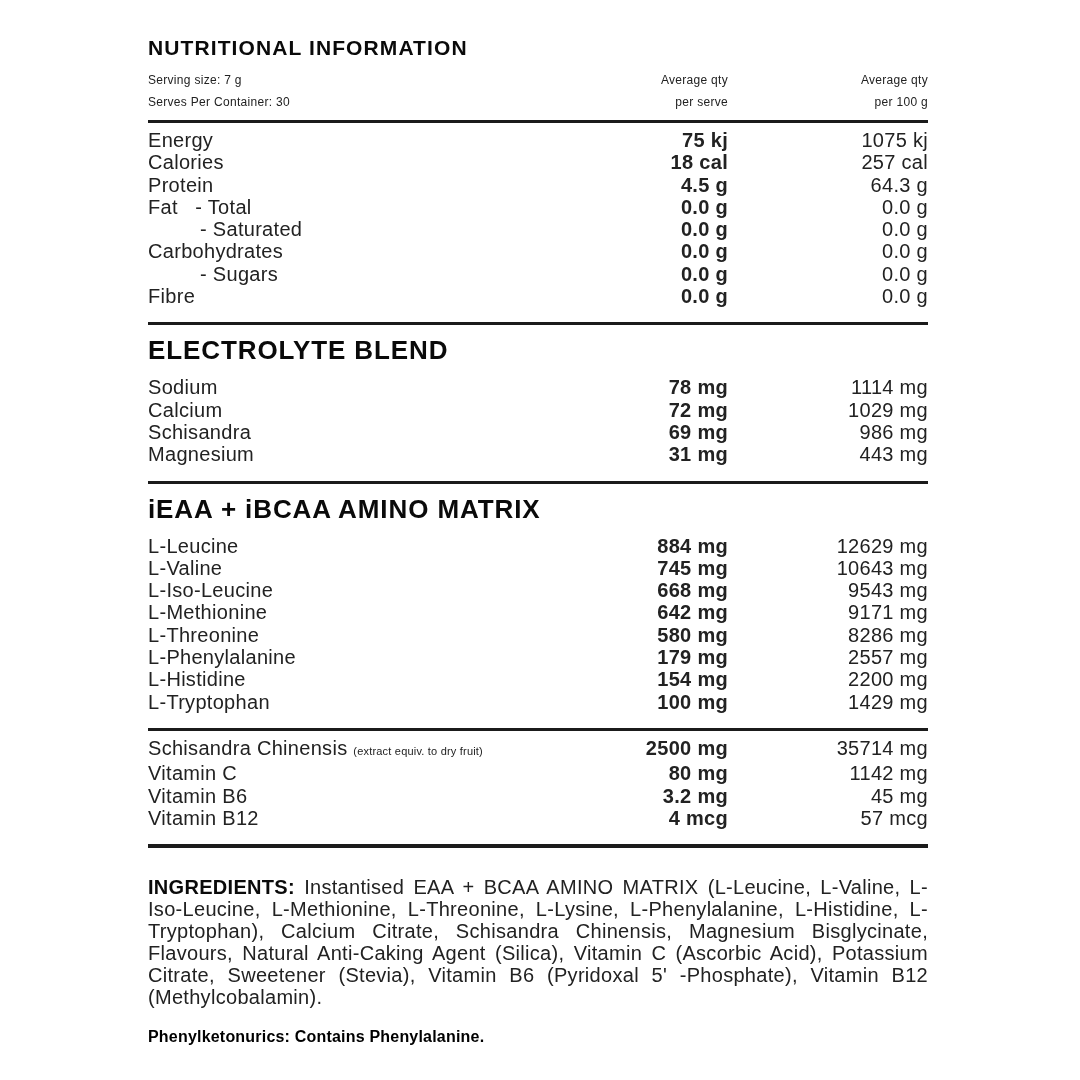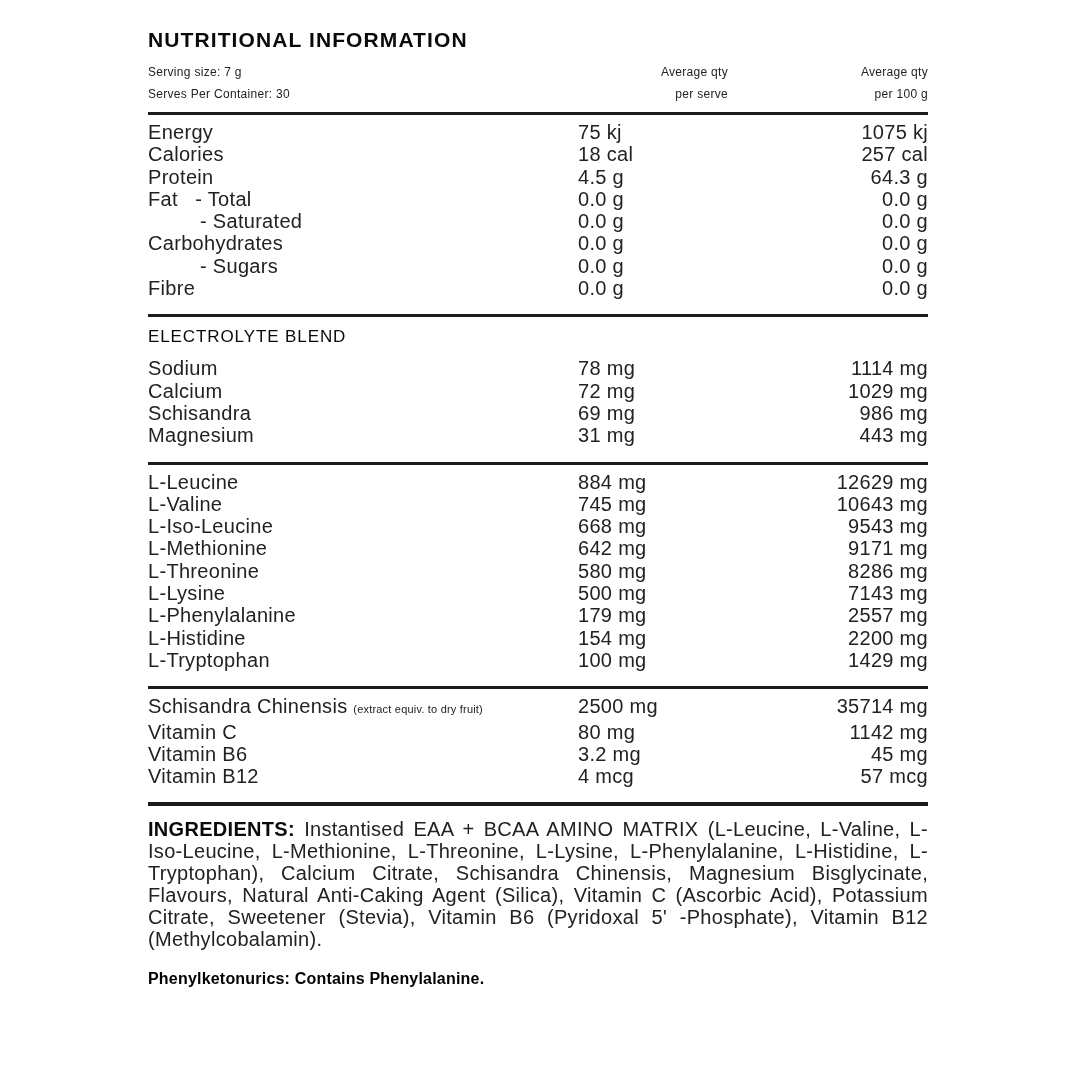--- a/index.html
+++ b/index.html
@@ -7,21 +7,21 @@
     padding: 0;
     width: 1080px;
     height: 1080px;
     background: #ffffff;
     font-family: "Liberation Sans", sans-serif;
     color: #222222;
   }
   .panel {
     position: absolute;
     left: 148px;
-    top: 28px;
+    top: 36px;
     width: 780px;
   }
   .title {
     margin: 0 0 9px 0;
     font-size: 21px;
     font-weight: 700;
     letter-spacing: 1.1px;
     color: #0a0a0a;
   }
   .hdr {
@@ -39,41 +39,41 @@
     border-top: 3px solid #1b1b1b;
     margin: 7px 0 0 0;
     height: 0;
   }
   .rule-thick {
     border-top: 4px solid #1b1b1b;
   }
   .section { padding: 6px 0 8px 0; }
   .section-heading {
     margin: 4px 0 10px 0;
-    font-size: 17px;
-    font-weight: 400;
+    font-size: 26px;
+    font-weight: 700;
     letter-spacing: 0.9px;
     color: #0a0a0a;
   }
   .row {
     display: flex;
     font-size: 20px;
     line-height: 22.3px;
     letter-spacing: 0.3px;
   }
   .row .lbl { flex: 1; white-space: nowrap; }
   .row .lbl.indent { padding-left: 52px; }
-  .row .v1 { width: 150px; text-align: left; white-space: nowrap; }
+  .row .v1 { width: 150px; text-align: right; white-space: nowrap; font-weight: bold; }
   .row .v2 { width: 200px; text-align: right; white-space: nowrap; }
   .note {
     font-size: 11px;
     letter-spacing: 0.2px;
   }
   .ingredients {
-    margin-top: 12px;
+    margin-top: 28px;
     font-size: 20px;
     line-height: 22px;
     letter-spacing: 0.3px;
     text-align: justify;
     color: #222222;
   }
   .ingredients .ing-label {
     font-weight: 700;
     color: #0a0a0a;
   }
@@ -174,20 +174,21 @@
     <div class="row">
       <span class="lbl">Magnesium</span>
       <span class="v1">31 mg</span>
       <span class="v2">443 mg</span>
     </div>
   </div>
 
   <div class="rule"></div>
 
   <div class="section">
+    <h2 class="section-heading">iEAA + iBCAA AMINO MATRIX</h2>
     <div class="row">
       <span class="lbl">L-Leucine</span>
       <span class="v1">884 mg</span>
       <span class="v2">12629 mg</span>
     </div>
     <div class="row">
       <span class="lbl">L-Valine</span>
       <span class="v1">745 mg</span>
       <span class="v2">10643 mg</span>
     </div>
@@ -200,25 +201,20 @@
       <span class="lbl">L-Methionine</span>
       <span class="v1">642 mg</span>
       <span class="v2">9171 mg</span>
     </div>
     <div class="row">
       <span class="lbl">L-Threonine</span>
       <span class="v1">580 mg</span>
       <span class="v2">8286 mg</span>
     </div>
     <div class="row">
-      <span class="lbl">L-Lysine</span>
-      <span class="v1">500 mg</span>
-      <span class="v2">7143 mg</span>
-    </div>
-    <div class="row">
       <span class="lbl">L-Phenylalanine</span>
       <span class="v1">179 mg</span>
       <span class="v2">2557 mg</span>
     </div>
     <div class="row">
       <span class="lbl">L-Histidine</span>
       <span class="v1">154 mg</span>
       <span class="v2">2200 mg</span>
     </div>
     <div class="row">

